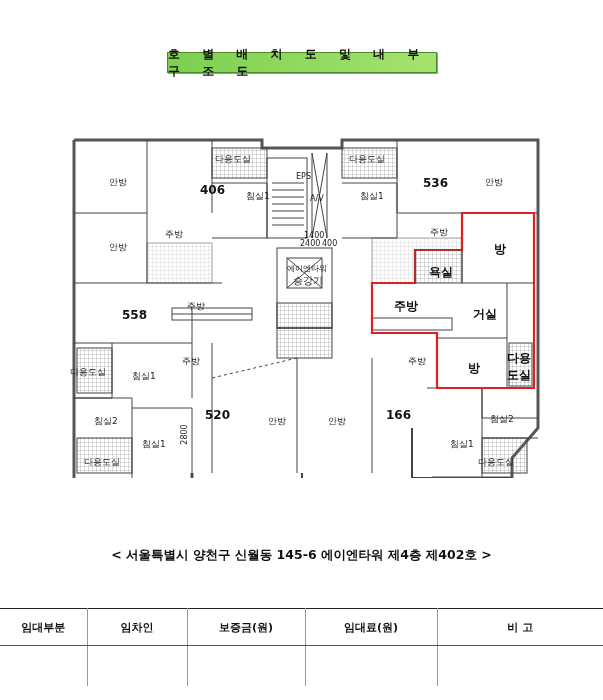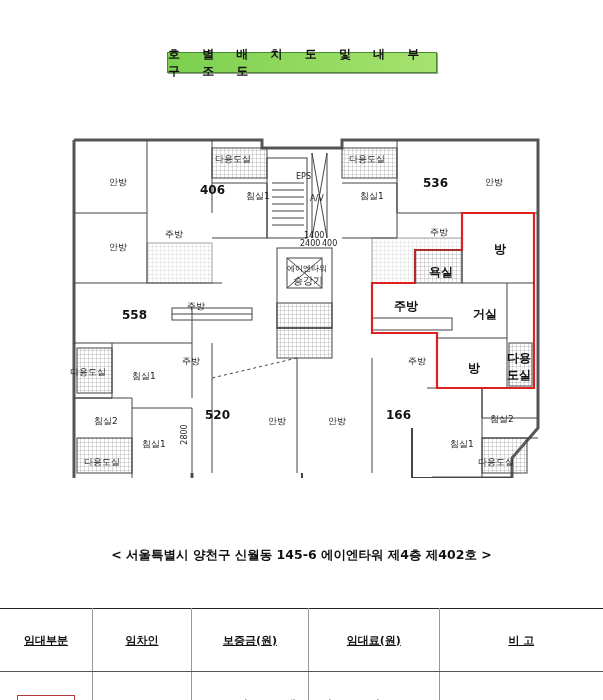--- a/index.html
+++ b/index.html
@@ -13,21 +13,21 @@
   .plan { position:absolute; left:72px; top:138px; width:470px; height:340px; }
   .room-label { position:absolute; font-size:9px; color:#222; white-space:nowrap; }
   .unit-num { position:absolute; font-size:12px; font-weight:bold; color:#111; }
   .big-label { position:absolute; font-size:12px; font-weight:bold; color:#111; }
   .dim { position:absolute; font-size:8px; color:#222; }
   .address { position:absolute; left:0; width:603px; top:547px; text-align:center;
              font-size:12.5px; font-weight:bold; color:#111; }
   table.lease { position:absolute; left:0; top:608px; width:603px; border-collapse:collapse;
                 font-size:11px; }
   table.lease th, table.lease td { border-left:1px solid #999; border-right:1px solid #999;
-                text-align:center; padding:17px;text-decoration:underline; }
+                text-align:center; padding:4px; }
   table.lease th:first-child, table.lease td:first-child { border-left:none; }
   table.lease th:last-child, table.lease td:last-child { border-right:none; }
   table.lease tr.hdr th { height:28px; border-top:1.5px solid #222; border-bottom:1px solid #555; font-weight:bold; }
   table.lease tr.r1 td { height:31px; border-bottom:1.5px solid #222; }
   table.lease tr.r2 td { height:32px; }
   .redbox { display:inline-block; width:56px; height:17px; border:1px solid #b23a3a; vertical-align:middle; }
   .spaced { letter-spacing:0; font-weight:bold; }
 </style>
 </head>
 <body>
@@ -160,35 +160,20 @@
       <col style="width:166px">
   </colgroup>
   <tbody>
       <tr class="hdr">
     <th>임대부분</th>
     <th>임차인</th>
     <th>보증금(원)</th>
     <th>임대료(원)</th>
     <th>비 고</th>
   </tr>
-  <tr class="r1">
-    <td><span class="redbox"></span></td>
-    <td></td>
-    <td style="text-align:right;padding-right:12px">
-      <span class="spaced">임</span>
-      <span style="display:inline-block;width:30px"></span>
-      <span class="spaced">대</span>
-    </td>
-    <td style="text-align:left;padding-left:12px">
-      <span class="spaced">미</span>
-      <span style="display:inline-block;width:30px"></span>
-      <span class="spaced">상</span>
-    </td>
-    <td></td>
-  </tr>
   <tr class="r2">
     <td></td>
     <td></td>
     <td></td>
     <td></td>
     <td></td>
   </tr>
 </tbody>
   </table>
 

